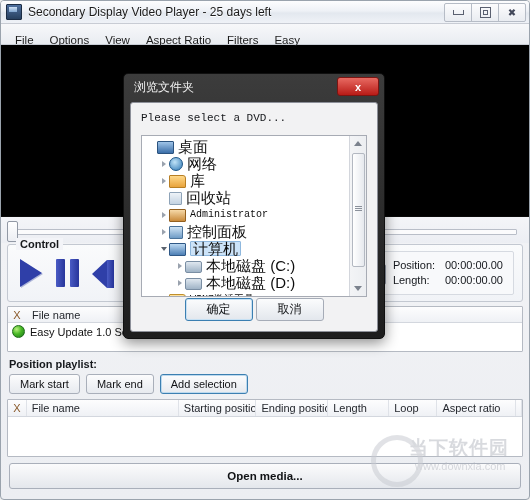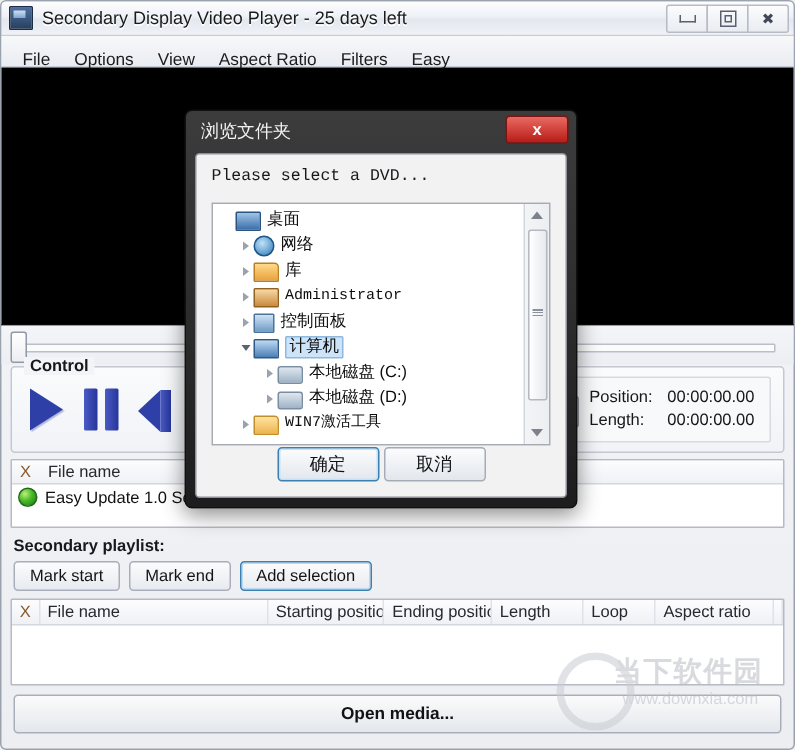--- a/index.html
+++ b/index.html
@@ -239,21 +239,21 @@
   .ticon{width:15px;height:13px;margin-right:4px;flex:none;position:relative;}
   .ic-desktop{background:linear-gradient(180deg,#9fc4e8,#3b6ea8);border:1px solid #2b537f;border-radius:1px;height:11px;margin-top:1px;}
   .ic-network{background:radial-gradient(circle at 40% 35%,#bfe2f7,#2f78b5);border-radius:50%;width:12px;height:12px;border:1px solid #1d5688;}
   .ic-library{background:linear-gradient(180deg,#ffd98a,#e8a33c);border:1px solid #b87f24;border-radius:1px 3px 1px 1px;height:11px;margin-top:1px;}
   .ic-recycle{background:linear-gradient(180deg,#eef3f8,#c4d3e2);border:1px solid #8ea3b8;height:11px;width:11px;margin-top:1px;border-radius:1px;}
   .ic-user{background:linear-gradient(180deg,#f6d9a8,#c98a3b);border:1px solid #94601f;height:11px;margin-top:1px;border-radius:1px;}
   .ic-cpanel{background:linear-gradient(180deg,#cfe3f5,#6f9cc6);border:1px solid #4b739b;height:11px;width:12px;margin-top:1px;border-radius:1px;}
   .ic-computer{background:linear-gradient(180deg,#bcd9f2,#4d7fb5);border:1px solid #2f5886;height:11px;margin-top:1px;border-radius:1px;}
   .ic-hdd{background:linear-gradient(180deg,#dfe7ef,#9fb3c6);border:1px solid #7a8ea3;height:10px;margin-top:2px;border-radius:2px;}
   .ic-folder{background:linear-gradient(180deg,#ffe3a1,#edb44f);border:1px solid #c08f2c;height:11px;margin-top:1px;border-radius:1px 3px 1px 1px;}
-  .tlabeltxt{font-size:11px;line-height:13px;}
+  .tlabeltxt{font-size:15px;line-height:13px;}
   .mono{font-family:"Liberation Mono", monospace;font-size:10px;}
   #tree-sb{
     position:absolute;right:0;top:0;width:16px;bottom:0;
     background:linear-gradient(90deg,#f3f4f6,#eceef1);border-left:1px solid #d3d6dc;
   }
   .sb-btn{height:15px;display:flex;align-items:center;justify-content:center;}
   .sb-btn i{width:0;height:0;border-left:4px solid transparent;border-right:4px solid transparent;}
   .sb-up i{border-bottom:5px solid #7b828d;}
   .sb-dn i{border-top:5px solid #7b828d;}
   #sb-thumb{
@@ -351,21 +351,21 @@
     <div class="lhead">
       <div class="c1">X</div>
       <div class="c2">File name</div>
     </div>
     <div class="lrow">
       <div class="greenball"></div>
       <div>Easy Update 1.0 Setup</div>
     </div>
   </div>
 
-  <div id="sel-title">Secondary playlist:</div>
+  <div id="sel-title">Position playlist:</div>
   <div id="sel-buttons">
     <div class="btn">Mark start</div>
     <div class="btn">Mark end</div>
     <div class="btn focus">Add selection</div>
   </div>
 
   <div id="pl-table">
     <div class="plhead">
       <div style="width:19px;text-align:center;padding-left:0;color:#8a5a2b;">X</div>
       <div style="width:155px;">File name</div>
@@ -414,20 +414,25 @@
           </div>
 
           <div class="tnode" style="padding-left:16px;">
             <span class="arrow">
                 <i></i>
               </span>
             <span class="ticon ic-library"></span>
             <span class="tlabeltxt">库</span>
           </div>
 
+          <div class="tnode" style="padding-left:16px;">
+            <span class="arrow"></span>
+            <span class="ticon ic-recycle"></span>
+            <span class="tlabeltxt">回收站</span>
+          </div>
 
           <div class="tnode" style="padding-left:16px;">
             <span class="arrow">
                 <i></i>
               </span>
             <span class="ticon ic-user"></span>
             <span class="tlabeltxt mono">Administrator</span>
           </div>
 
           <div class="tnode" style="padding-left:16px;align-items:center;">

